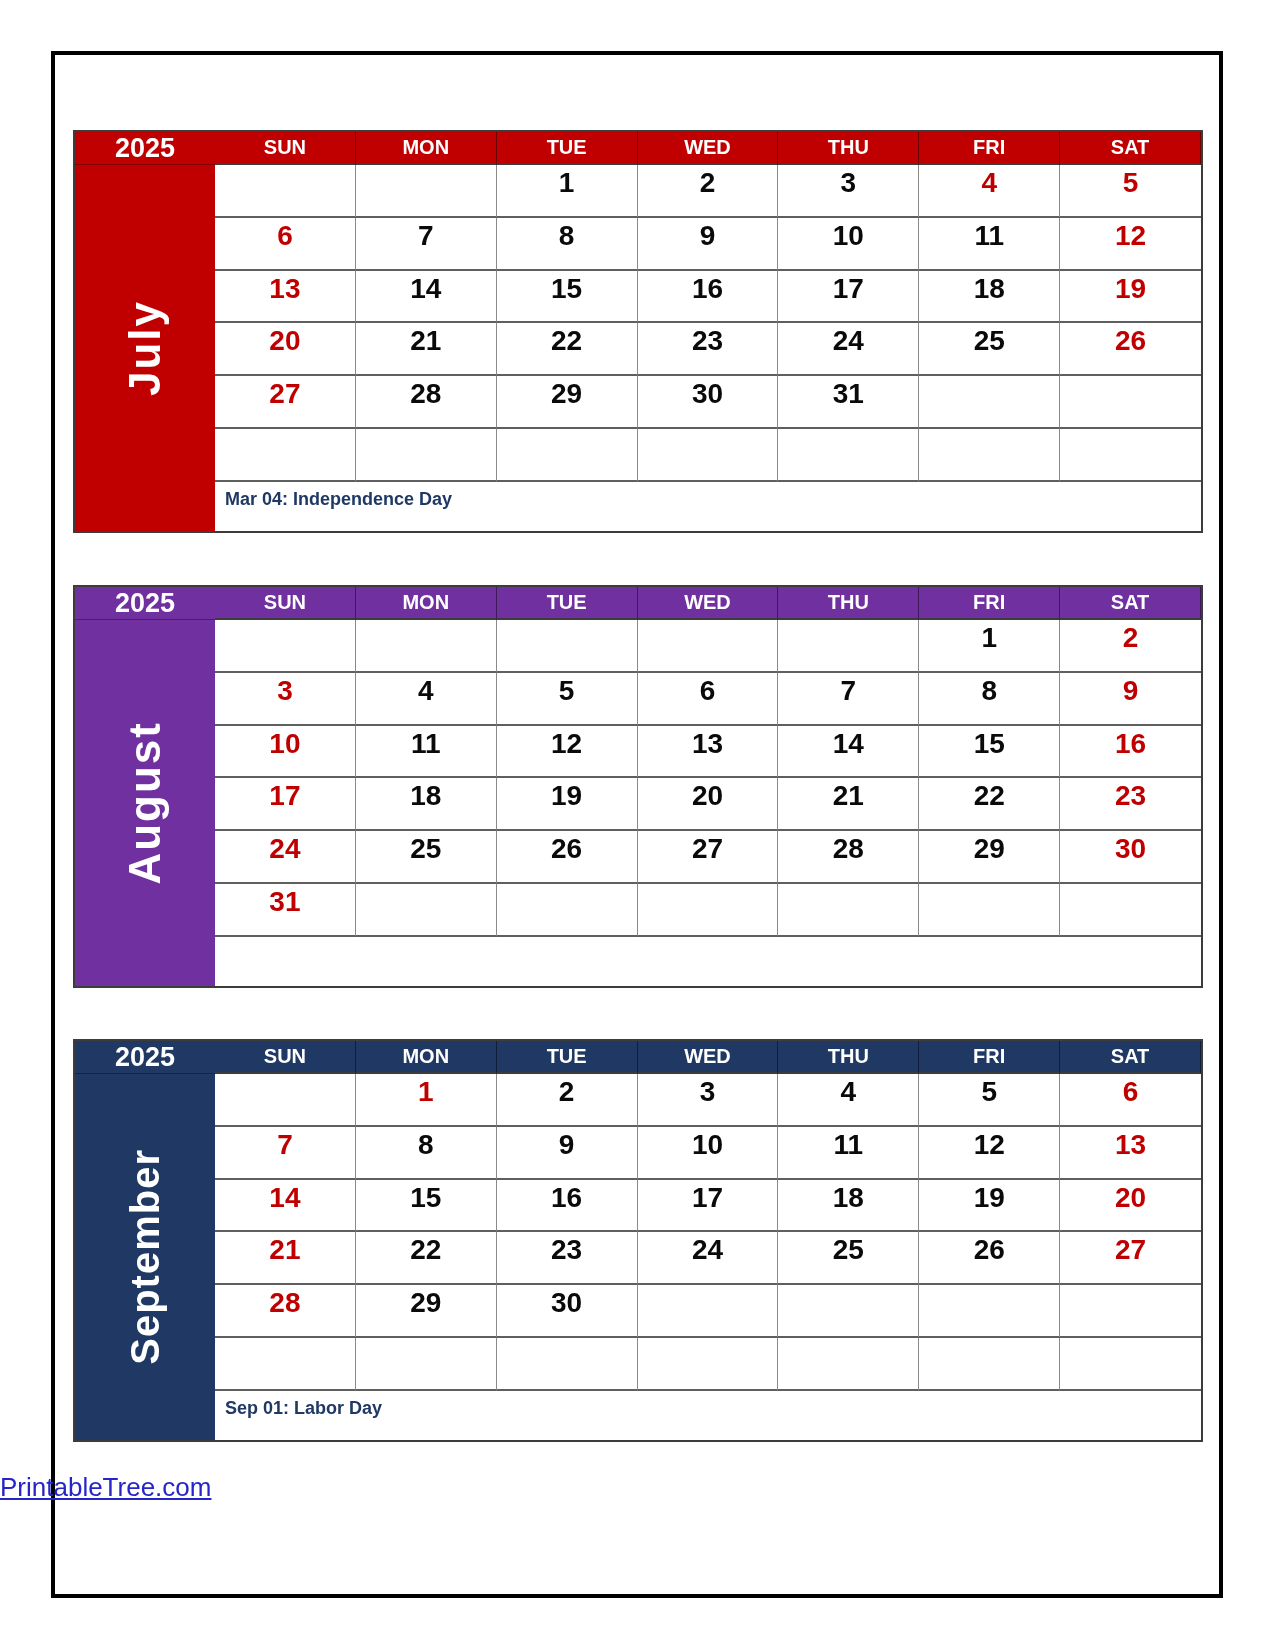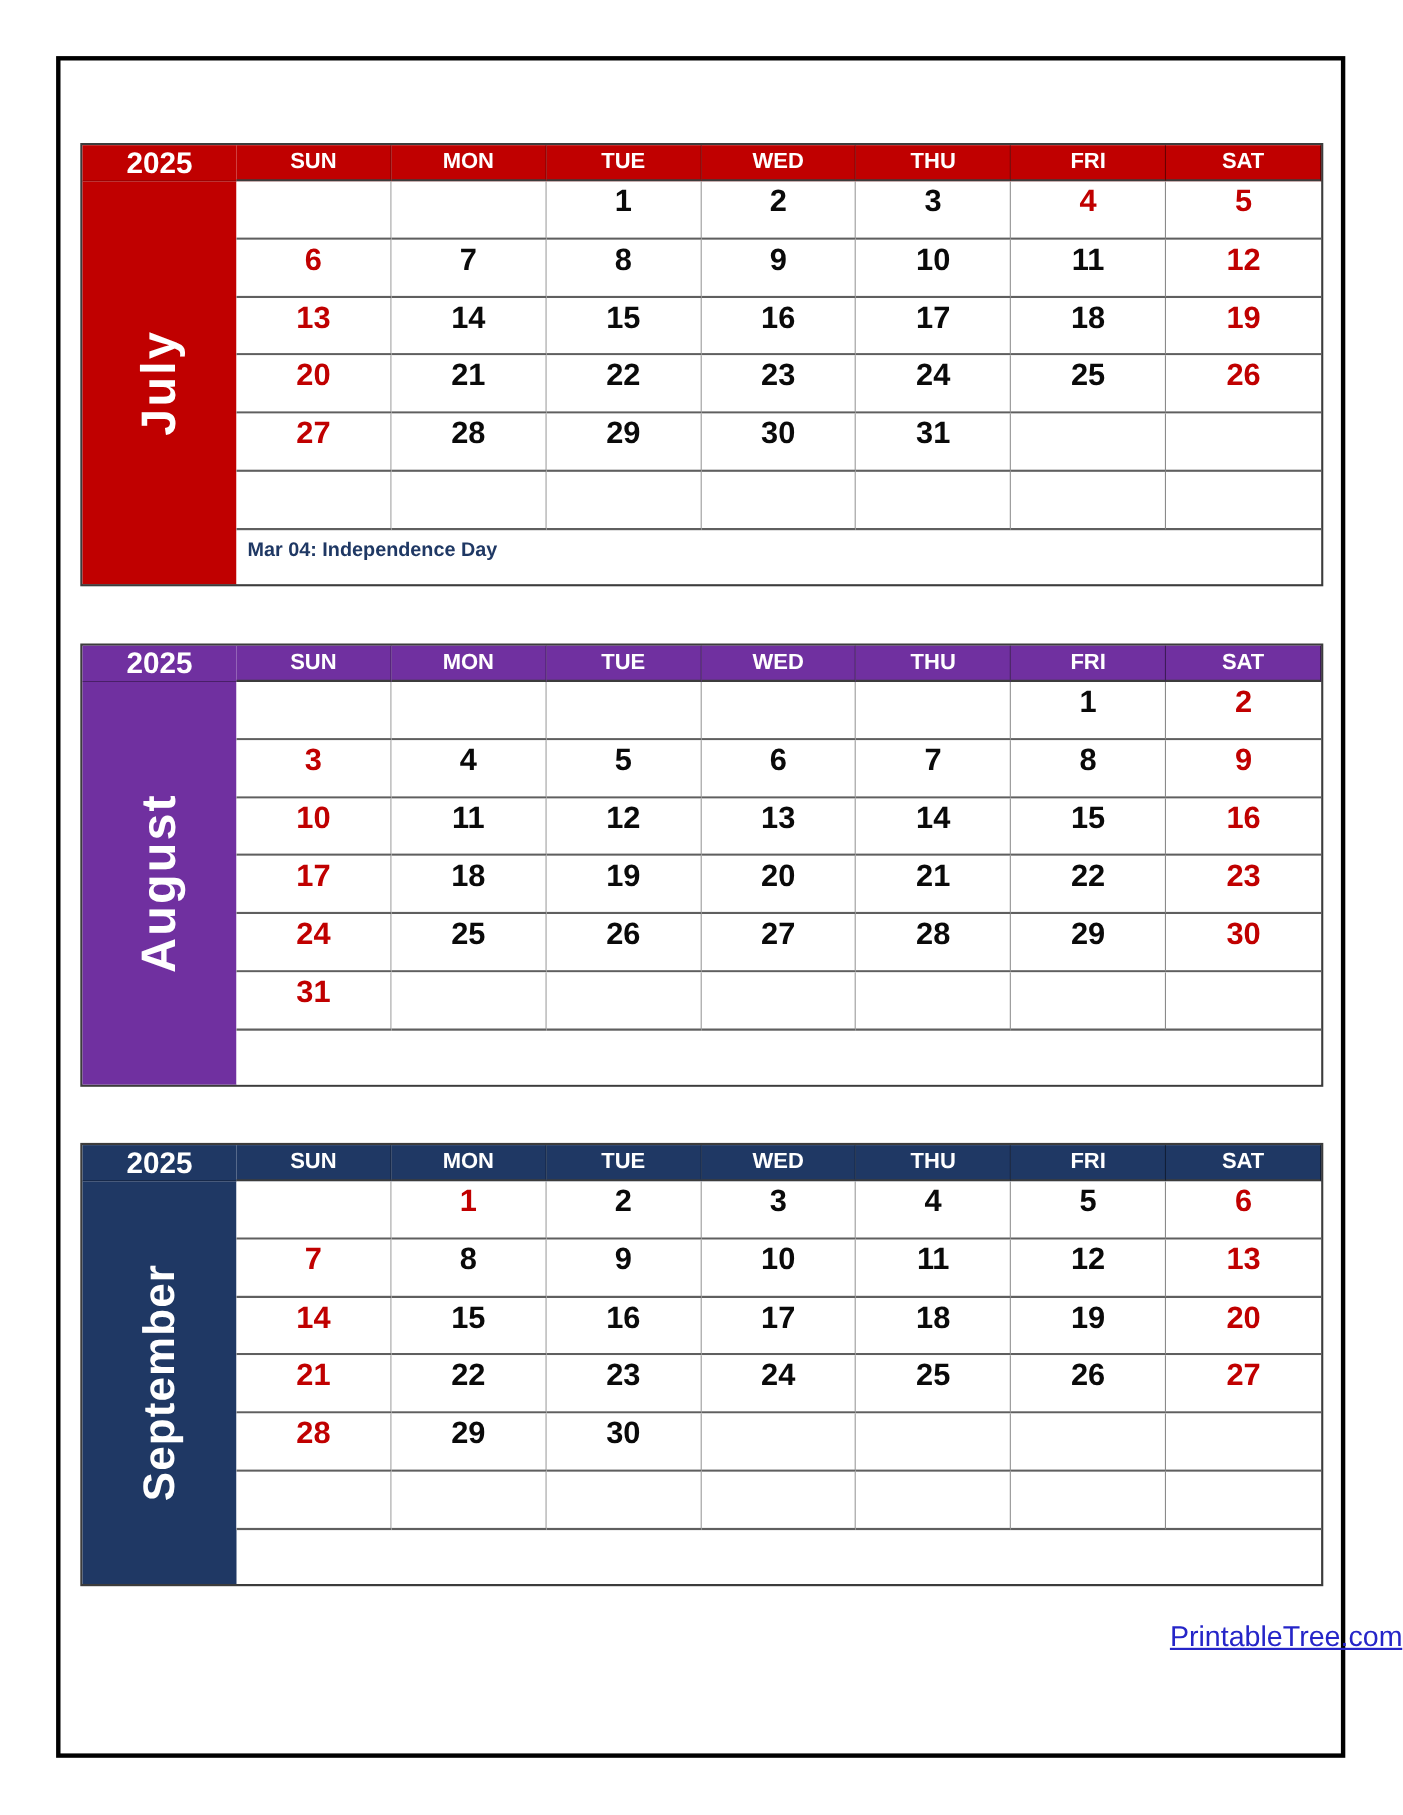--- a/index.html
+++ b/index.html
@@ -40,21 +40,21 @@
               font-weight:bold; font-size:28px; color:#0a0a0a;
               display:flex; justify-content:center; align-items:flex-start;
               padding-top:2px; line-height:1.15; }
   .day-cell.col7 { border-right:none; }
   .day-cell.red { color:var(--weekend-red); }
 
   .holiday-row { grid-column:2/9; grid-row:8; background:#ffffff;
                  color:#1f3864; font-weight:bold; font-size:18px;
                  padding:7px 0 0 10px; }
 
-  .footer { position:absolute; left:0; top:1472px; width:100%; text-align:right; }
+  .footer { position:absolute; left:0; top:1472px; width:100%; text-align:left; }
   .footer a { color:#2525c8; font-size:26px; text-decoration:underline; cursor:pointer; }
 </style>
 </head>
 <body>
 
 <div class="page-border"></div>
 
 <section class="month m0" style="--accent: #c00000;">
   <div class="mtable">
     <div class="year-cell">2025</div>
@@ -172,20 +172,21 @@
       <div class="day-cell col7" style="grid-area: 7 / 8;"></div>
     </div>
 </section>
 
 <section class="month m2" style="--accent: #1f3864;">
   <div class="mtable">
     <div class="year-cell">2025</div>
     <div class="sidebar">
       <span class="month-name">September</span>
     </div>
+    <div class="holiday-row">Sep 01: Labor Day</div>
   <div class="wd-cell" style="grid-column: 2;">SUN</div>
       <div class="wd-cell" style="grid-column: 3;">MON</div>
       <div class="wd-cell" style="grid-column: 4;">TUE</div>
       <div class="wd-cell" style="grid-column: 5;">WED</div>
       <div class="wd-cell" style="grid-column: 6;">THU</div>
       <div class="wd-cell" style="grid-column: 7;">FRI</div>
       <div class="wd-cell" style="grid-column: 8;">SAT</div>
       <div class="day-cell" style="grid-area: 2 / 2;"></div>
       <div class="day-cell red" style="grid-area: 2 / 3;">1</div>
       <div class="day-cell" style="grid-area: 2 / 4;">2</div>

